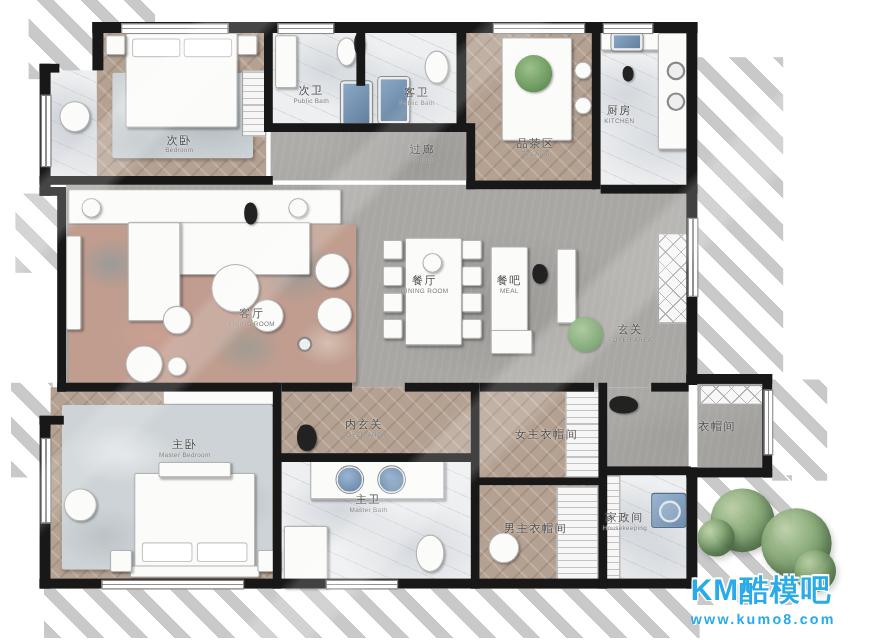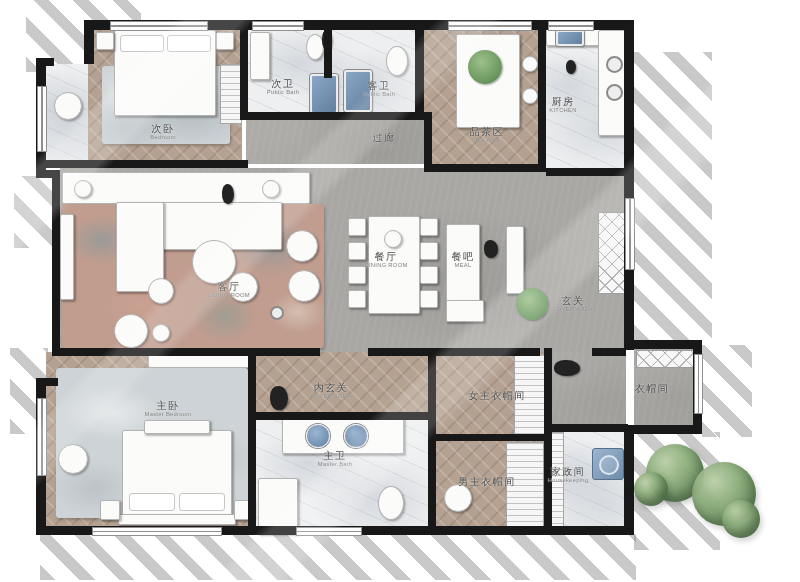--- a/index.html
+++ b/index.html
@@ -319,14 +319,18 @@
       <span class="en"></span>
     </div>
 
   <div class="f tree" style="left:646px;top:444px;width:58px;height:58px"></div>
   <div class="f tree" style="left:634px;top:472px;width:34px;height:34px"></div>
   <div class="f tree" style="left:692px;top:462px;width:64px;height:64px"></div>
   <div class="f tree" style="left:722px;top:500px;width:38px;height:38px"></div>
 
   <div class="glare"></div>
 
+  <div class="wm">
+    <div class="wm-title">KM酷模吧</div>
+    <div class="wm-url">www.kumo8.com</div>
+  </div>
 
 </div>
 
 </body></html>

